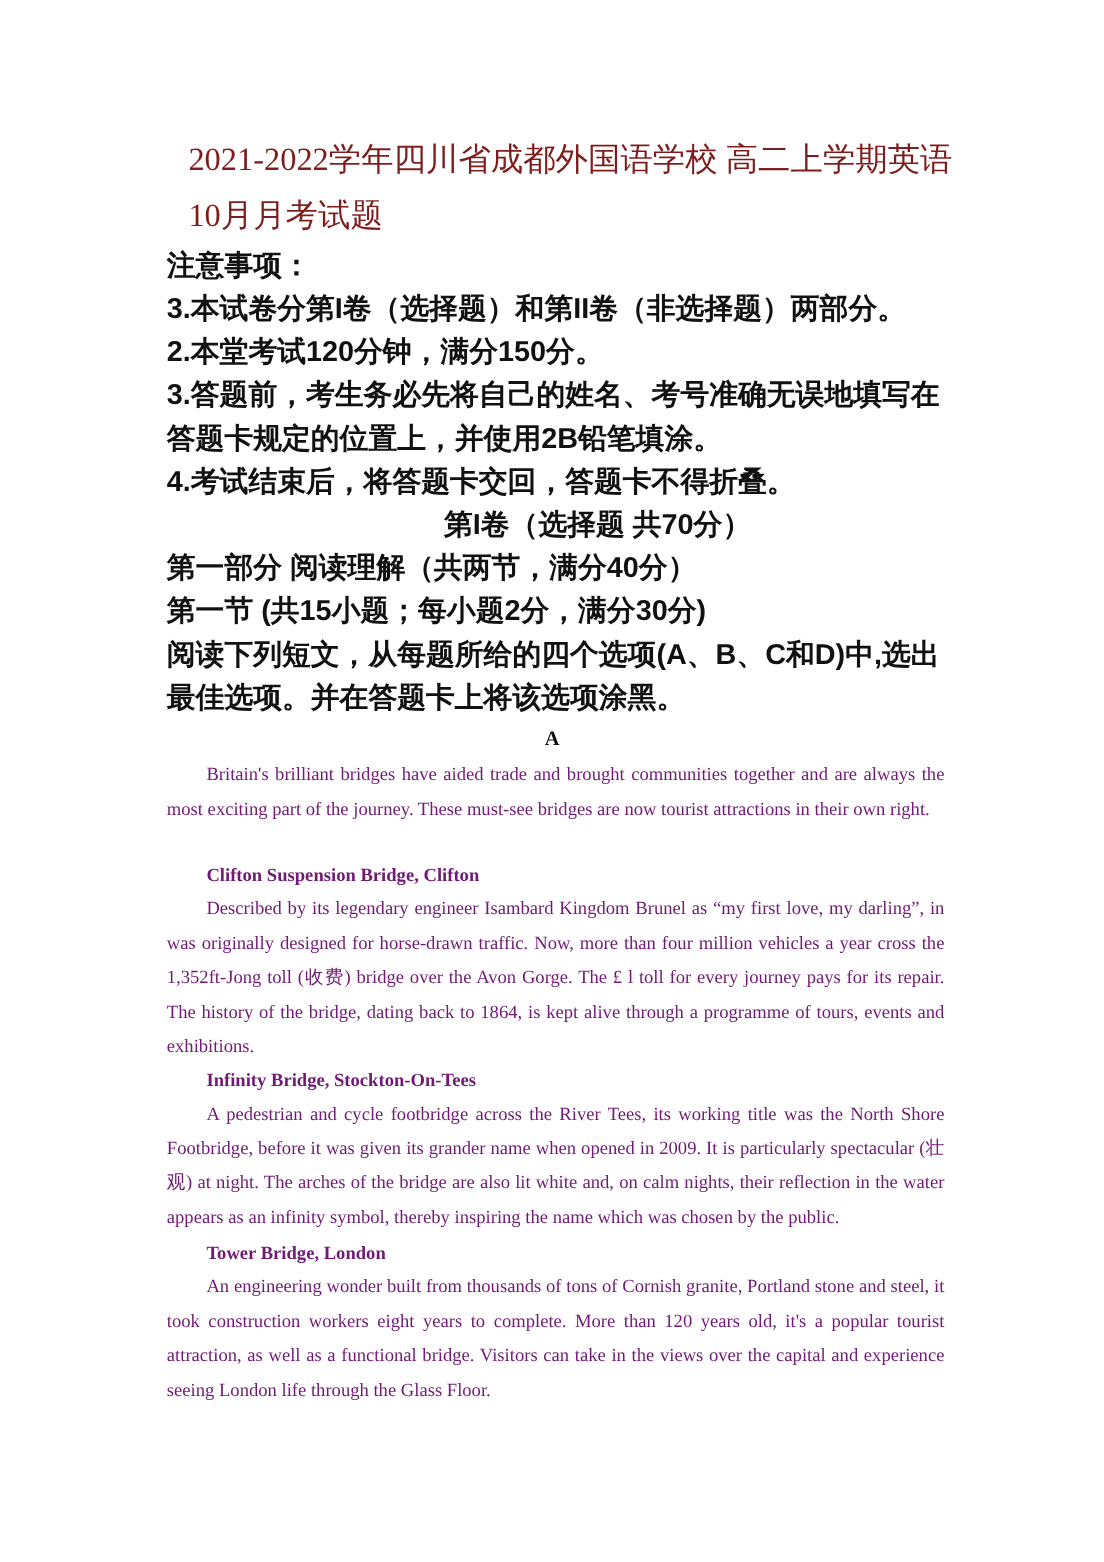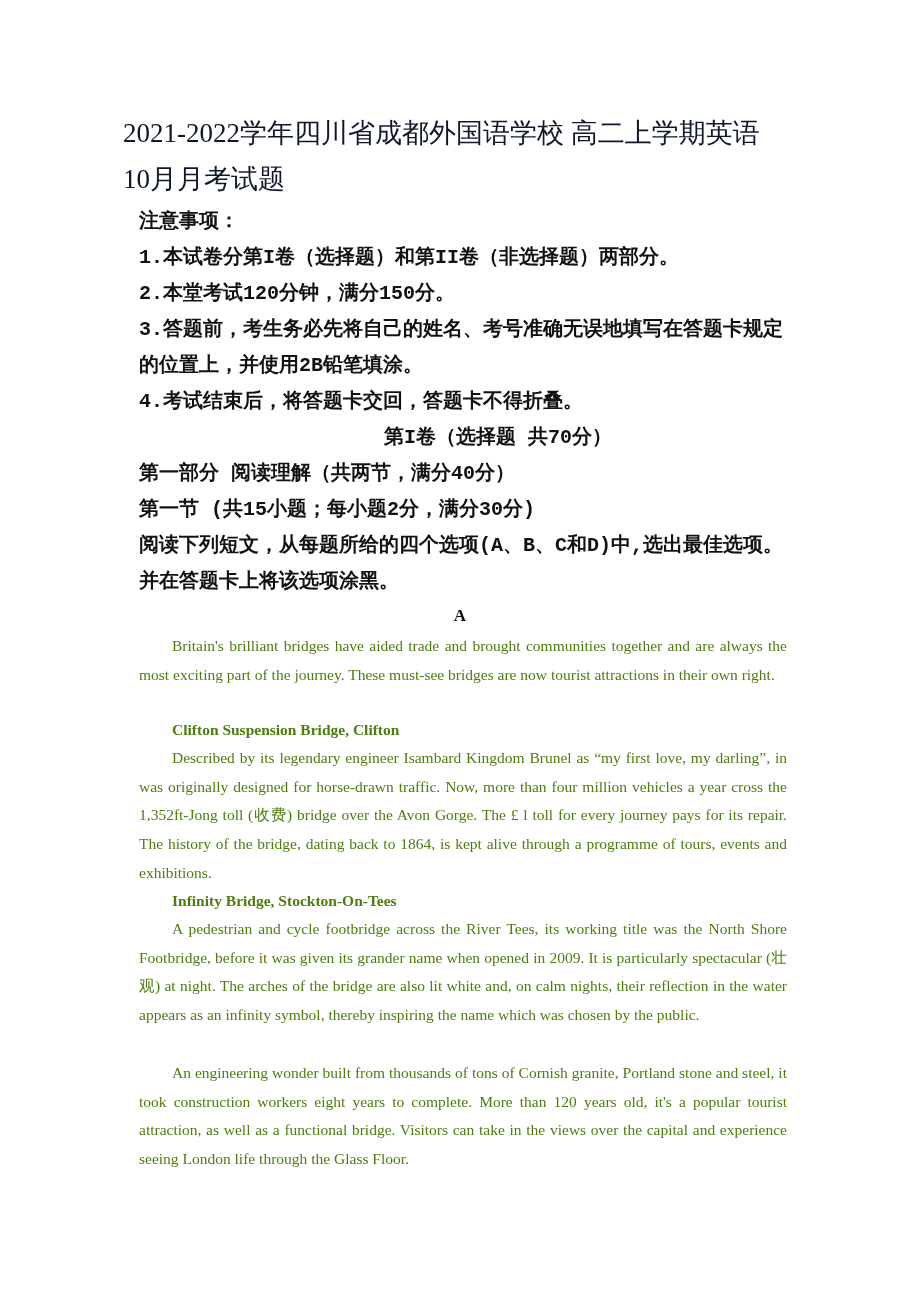--- a/index.html
+++ b/index.html
@@ -1,66 +1,67 @@
 <!DOCTYPE html>
 <html><head>
 <meta charset="utf-8">
 <style>
   html, body { margin: 0; padding: 0; background: #ffffff; }
   body { width: 920px; height: 1302px; position: relative; overflow: hidden; color: #111; }
   .page { position: absolute; left: 0; top: 0; width: 920px; height: 1302px; background: #fff; }
   .title {
-    position: absolute; left: 123px; width: 650px; top: 110px;
+    position: absolute; left: 157px; width: 650px; top: 110px;
     font-family: "Liberation Serif", "DejaVu Serif", serif;
     font-size: 27px; line-height: 46px; font-weight: normal; letter-spacing: 0px;
-    margin: 0; color: #0f172a;
+    margin: 0; color: #7f1d1d;
   }
   .cn {
     position: absolute; left: 139px; width: 660px;
-    font-family: Liberation Mono, monospace;
-    font-size: 20px; font-weight: bold; line-height: 36px; margin: 0; color: #111;
+    font-family: Liberation Sans, sans-serif;
+    font-size: 24px; font-weight: bold; line-height: 36px; margin: 0; color: #111;
   }
   .center { left: 0; width: 920px; text-align: center; }
   .en {
     position: absolute; left: 139px; width: 648px;
     font-family: "Liberation Serif", "DejaVu Serif", serif;
-    font-size: 15.5px; line-height: 28.7px; margin: 0; color: #4d7c0f;
+    font-size: 15.5px; line-height: 28.7px; margin: 0; color: #701a75;
     text-align: justify;
   }
   .indent { text-indent: 33px; }
   .sub { font-weight: bold; }
   .sec-letter {
     position: absolute; left: 0; width: 920px; text-align: center;
     font-family: "Liberation Serif", serif; font-weight: bold; font-size: 17px;
     line-height: 28px; margin: 0;
   }
 </style>
 </head>
 <body>
 
 <div class="page">
 
   <h1 class="title">2021-2022学年四川省成都外国语学校 高二上学期英语10月月考试题</h1>
 
   <p class="cn" style="top:204px;">注意事项：</p>
-  <p class="cn" style="top:240px;">1.本试卷分第I卷（选择题）和第II卷（非选择题）两部分。</p>
+  <p class="cn" style="top:240px;">3.本试卷分第I卷（选择题）和第II卷（非选择题）两部分。</p>
   <p class="cn" style="top:276px;">2.本堂考试120分钟，满分150分。</p>
   <p class="cn" style="top:312px; width:650px;">3.答题前，考生务必先将自己的姓名、考号准确无误地填写在答题卡规定的位置上，并使用2B铅笔填涂。</p>
   <p class="cn" style="top:384px;">4.考试结束后，将答题卡交回，答题卡不得折叠。</p>
 
   <p class="cn center" style="top:420px;margin-left:38px;">第I卷（选择题 共70分）</p>
   <p class="cn" style="top:456px;">第一部分 阅读理解（共两节，满分40分）</p>
   <p class="cn" style="top:492px;">第一节 (共15小题；每小题2分，满分30分)</p>
   <p class="cn" style="top:528px; width:650px;">阅读下列短文，从每题所给的四个选项(A、B、C和D)中,选出最佳选项。并在答题卡上将该选项涂黑。</p>
 
   <p class="sec-letter" style="top:602px;">A</p>
 
   <p class="en indent" style="top:632px;">Britain's brilliant bridges have aided trade and brought communities together and are always the most exciting part of the journey. These must-see bridges are now tourist attractions in their own right.</p>
 
   <p class="en indent sub" style="top:716px;">Clifton Suspension Bridge, Clifton</p>
   <p class="en indent" style="top:744px;">Described by its legendary engineer Isambard Kingdom Brunel as “my first love, my darling”, in was originally designed for horse-drawn traffic. Now, more than four million vehicles a year cross the 1,352ft-Jong toll (收费) bridge over the Avon Gorge. The £ l toll for every journey pays for its repair. The history of the bridge, dating back to 1864, is kept alive through a programme of tours, events and exhibitions.</p>
 
   <p class="en indent sub" style="top:887px;">Infinity Bridge, Stockton-On-Tees</p>
   <p class="en indent" style="top:915px;">A pedestrian and cycle footbridge across the River Tees, its working title was the North Shore Footbridge, before it was given its grander name when opened in 2009. It is particularly spectacular (壮观) at night. The arches of the bridge are also lit white and, on calm nights, their reflection in the water appears as an infinity symbol, thereby inspiring the name which was chosen by the public.</p>
 
+  <p class="en indent sub" style="top:1031px;">Tower Bridge, London</p>
   <p class="en indent" style="top:1059px;">An engineering wonder built from thousands of tons of Cornish granite, Portland stone and steel, it took construction workers eight years to complete. More than 120 years old, it's a popular tourist attraction, as well as a functional bridge. Visitors can take in the views over the capital and experience seeing London life through the Glass Floor.</p>
 
 </div>
 
 </body></html>

